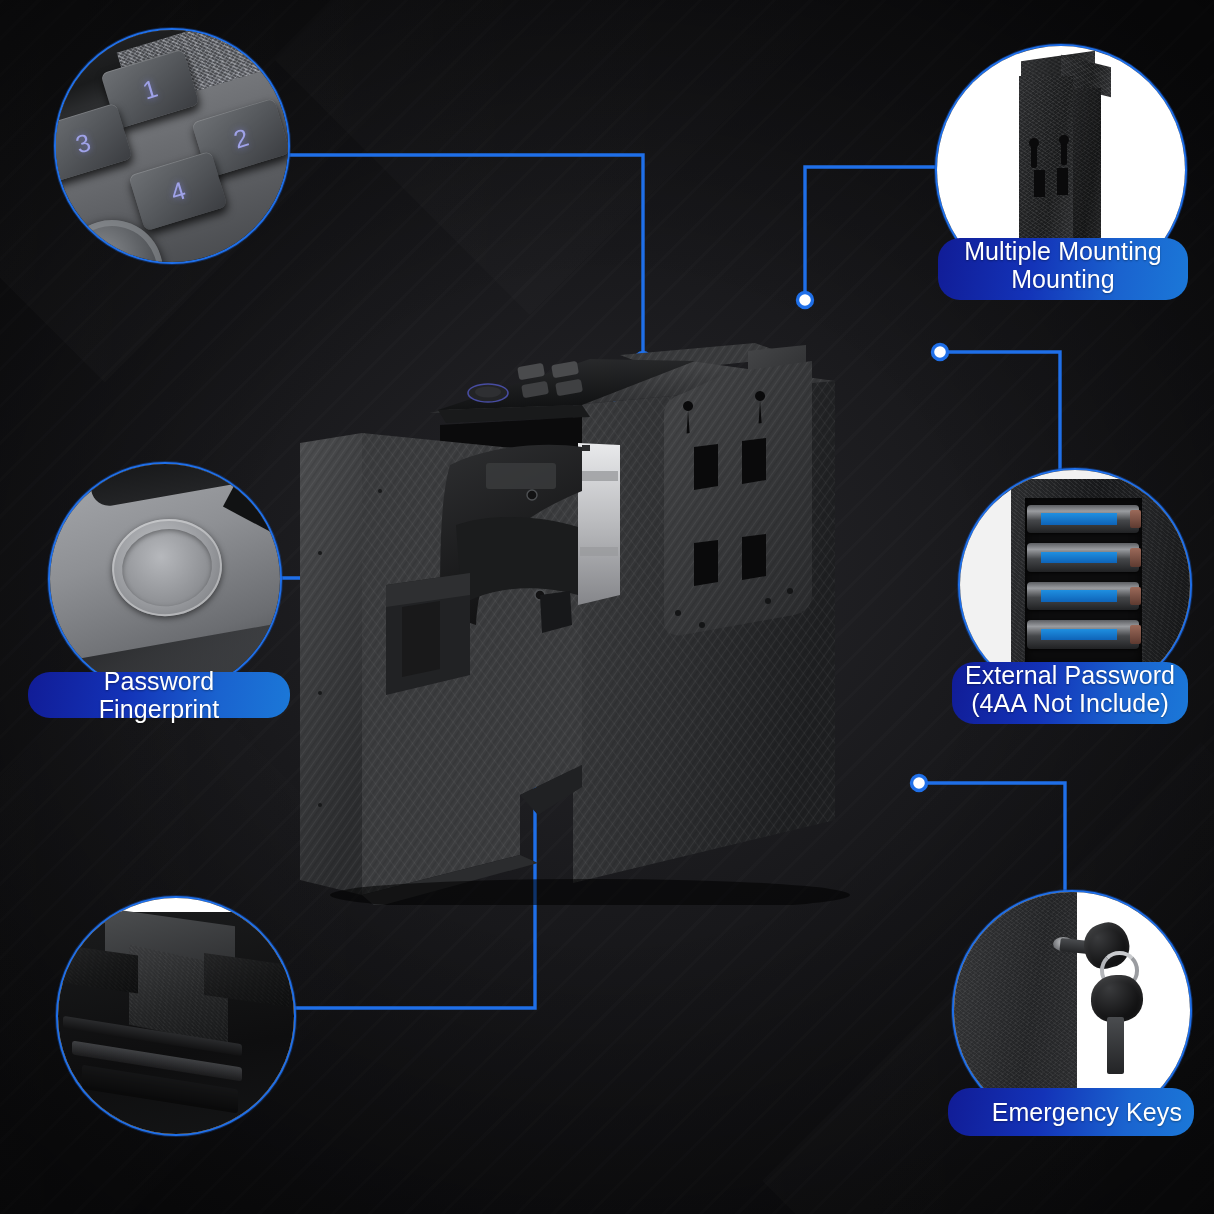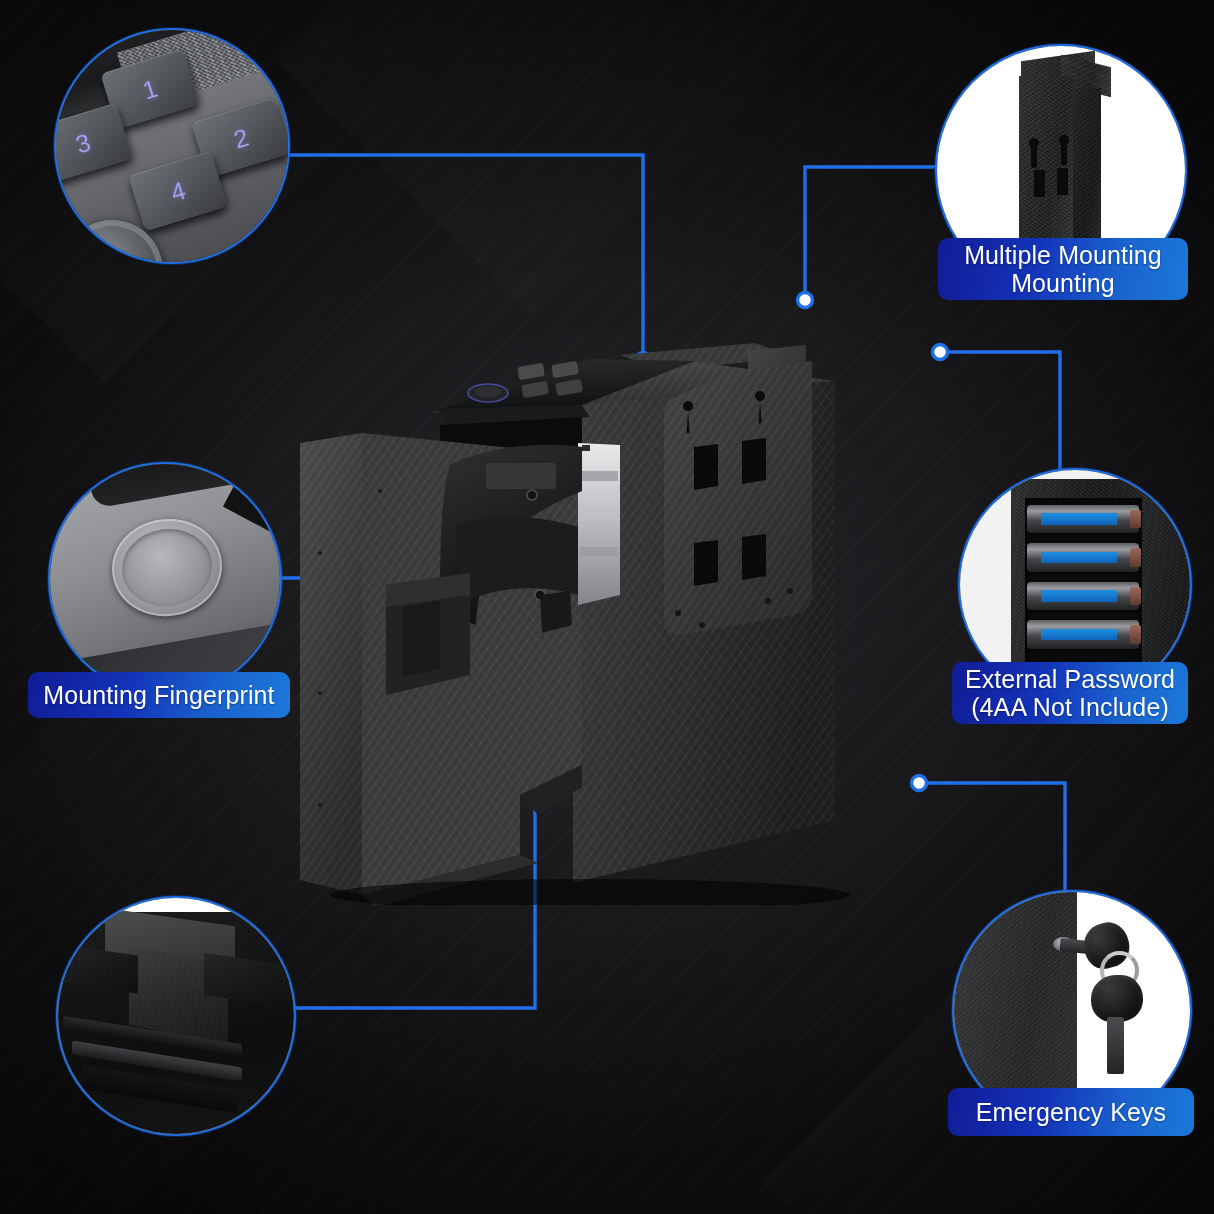--- a/index.html
+++ b/index.html
@@ -57,26 +57,26 @@
     overflow: hidden;
     border: 2px solid #1f6fe8;
     box-shadow: 0 0 0 1px rgba(20,70,160,.45);
     background: #0f0f11;
   }
   .callout .photo { position:absolute; inset:0; }
 
   
   .badge {
     position: absolute;
-    border-radius: 10px;
+    border-radius: 22px;
     background: linear-gradient(100deg, #111c96 0%, #1333b8 38%, #1a63cf 72%, #1b78d8 100%);
     color: #fff;
     display: flex;
     align-items: center;
-    justify-content: center;
+    justify-content: flex-end;
     text-align: center;
     font-size: 25px;
     line-height: 1.13;
     letter-spacing: .1px;
     padding: 7px 12px;
     box-sizing: border-box;
     text-shadow: 0 1px 2px rgba(0,0,0,.35);
   }
 
   
@@ -490,21 +490,21 @@
       <div class="fp-bg"></div>
       <div class="fp-dark-top"></div>
       <div class="fp-dark-corner"></div>
       <div class="fp-ring">
         <div class="fp-inner"></div>
       </div>
       <div class="fp-shadow"></div>
     </div>
   </div>
   <div class="badge" style="left:28px;top:672px;width:262px;height:46px;">
-    <span>Mounting Fingerprint</span>
+    <span>Password Fingerprint</span>
   </div>
 
   <div class="callout" style="left:958px;top:468px;width:230px;height:230px;">
     <div class="photo">
       <div class="bt-bg"></div>
       <div class="bt-case">
         <div class="bt-well">
           <div class="cell" style="top:4%;">
             <div class="band"></div>
               <div class="tip"></div>

